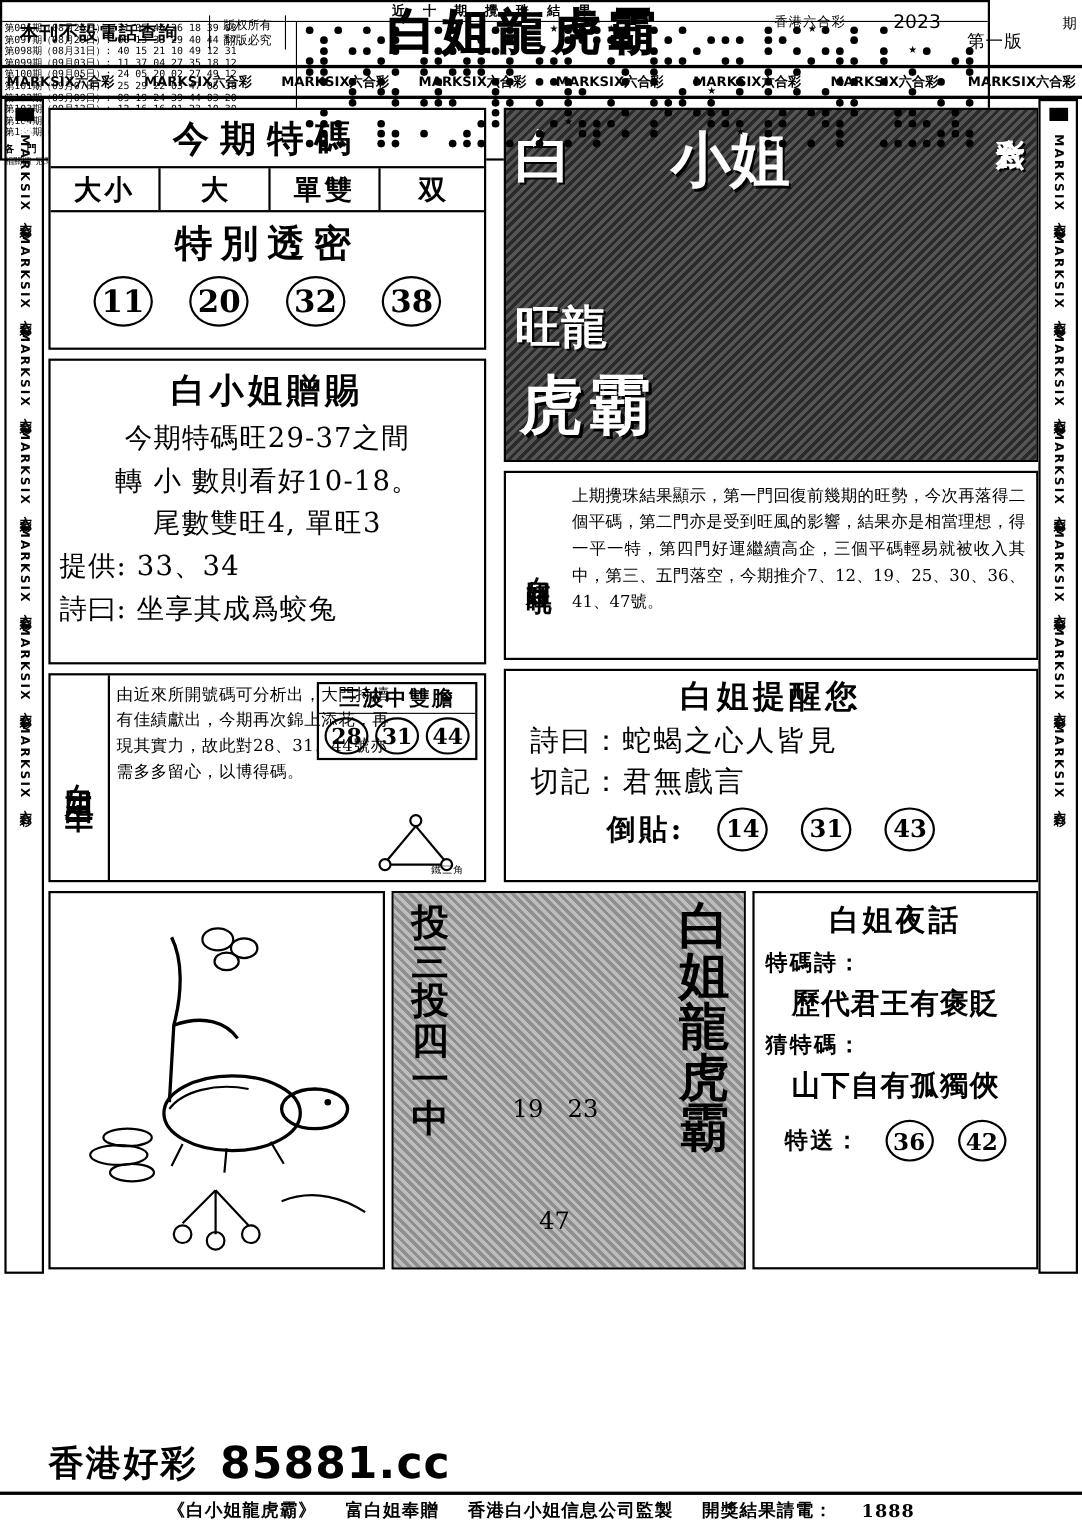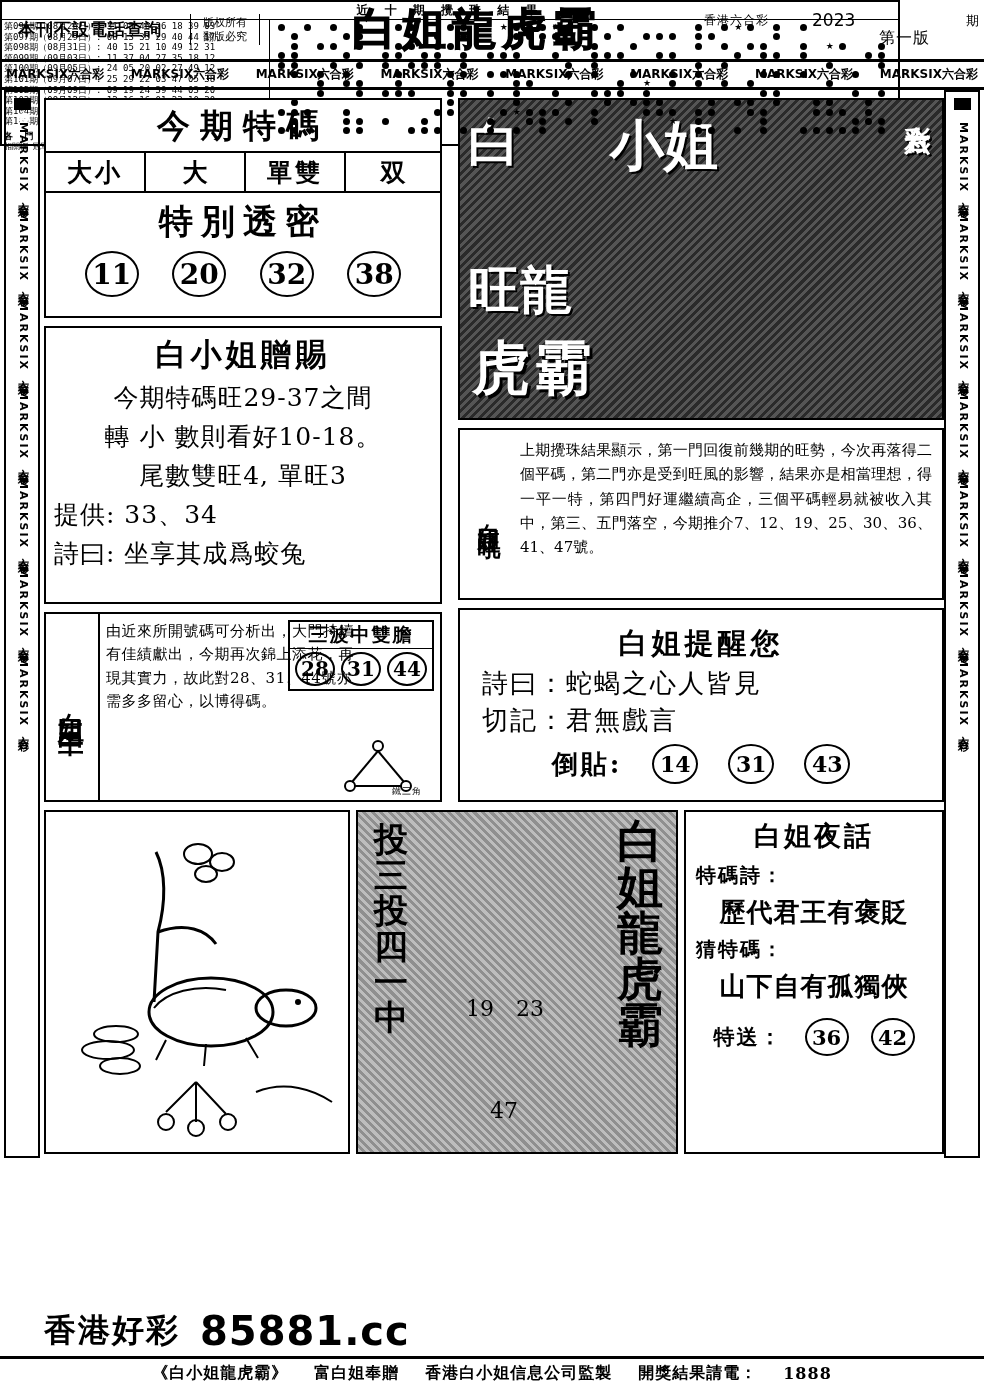--- a/index.html
+++ b/index.html
@@ -126,21 +126,21 @@
   #box-news { left:458px; top:428px; width:486px; height:172px; }
   .news-wrap { display:flex; height:100%; }
   .news-left { width:60px; display:flex; align-items:center; justify-content:center; }
   .news-left span { writing-mode:vertical-rl; font-size:23px; font-weight:bold; letter-spacing:4px;
     font-family:"DejaVu Serif","Liberation Serif",serif;}
   .news-text { flex:1; font-size:15px; line-height:1.62; padding:8px 10px 0 0; text-align:justify;
     font-family:"DejaVu Serif","Liberation Serif",serif;}
 
   #box-remind { left:458px; top:608px; width:486px; height:194px; }
   .rm-title { text-align:center; font-size:29px; font-weight:bold; letter-spacing:4px;
-    font-family:"DejaVu Serif","Liberation Serif",serif; padding:4px 0 0;margin-top:10px; }
+    font-family:"DejaVu Serif","Liberation Serif",serif; padding:4px 0 0; }
   .rm-line { font-size:26px; padding:2px 0 0 22px; letter-spacing:2px;
     font-family:"DejaVu Serif","Liberation Serif",serif;}
   .rm-bottom { display:flex; align-items:center; justify-content:center; gap:30px; padding-top:6px; }
   .rm-bottom .lbl { font-size:26px; font-weight:bold; letter-spacing:3px;
     font-family:"DejaVu Serif","Liberation Serif",serif;}
   .rm-bottom .ball { width:46px; height:40px; font-size:22px; }
 
   
   #box-turtle { left:44px; top:810px; width:306px; height:344px; }
   #box-girl { left:356px; top:810px; width:322px; height:344px; background:#86efac; }
@@ -323,21 +323,21 @@
       </div>
     </div>
   </div>
 
   <div class="box" id="box-photo">
     <div class="photo-fill dark">
       <div class="photo-label">白</div>
       <div class="photo-right">六合彩</div>
       <div class="photo-big">虎霸</div>
       <div style="position:absolute;left:150px;top:10px;color:#fff;font-size:54px;font-weight:bold;text-shadow:2px 2px 0 #000;font-family:'DejaVu Serif',serif;">小姐</div>
-      <div style="position:absolute;left:8px;bottom:92px;color:#fff;font-size:52px;font-weight:bold;text-shadow:2px 2px 0 #000;font-family:Liberation Sans, sans-serif;">旺龍</div>
+      <div style="position:absolute;left:8px;bottom:92px;color:#fff;font-size:42px;font-weight:bold;text-shadow:2px 2px 0 #000;font-family:Liberation Sans, sans-serif;">旺龍</div>
     </div>
   </div>
 
   <div class="box" id="box-news">
     <div class="news-wrap">
       <div class="news-left">
         <span>白姐旺吼</span>
       </div>
       <div class="news-text">上期攪珠結果顯示，第一門回復前幾期的旺勢，今次再落得二個平碼，第二門亦是受到旺風的影響，結果亦是相當理想，得一平一特，第四門好運繼續高企，三個平碼輕易就被收入其中，第三、五門落空，今期推介7、12、19、25、30、36、41、47號。</div>
     </div>

